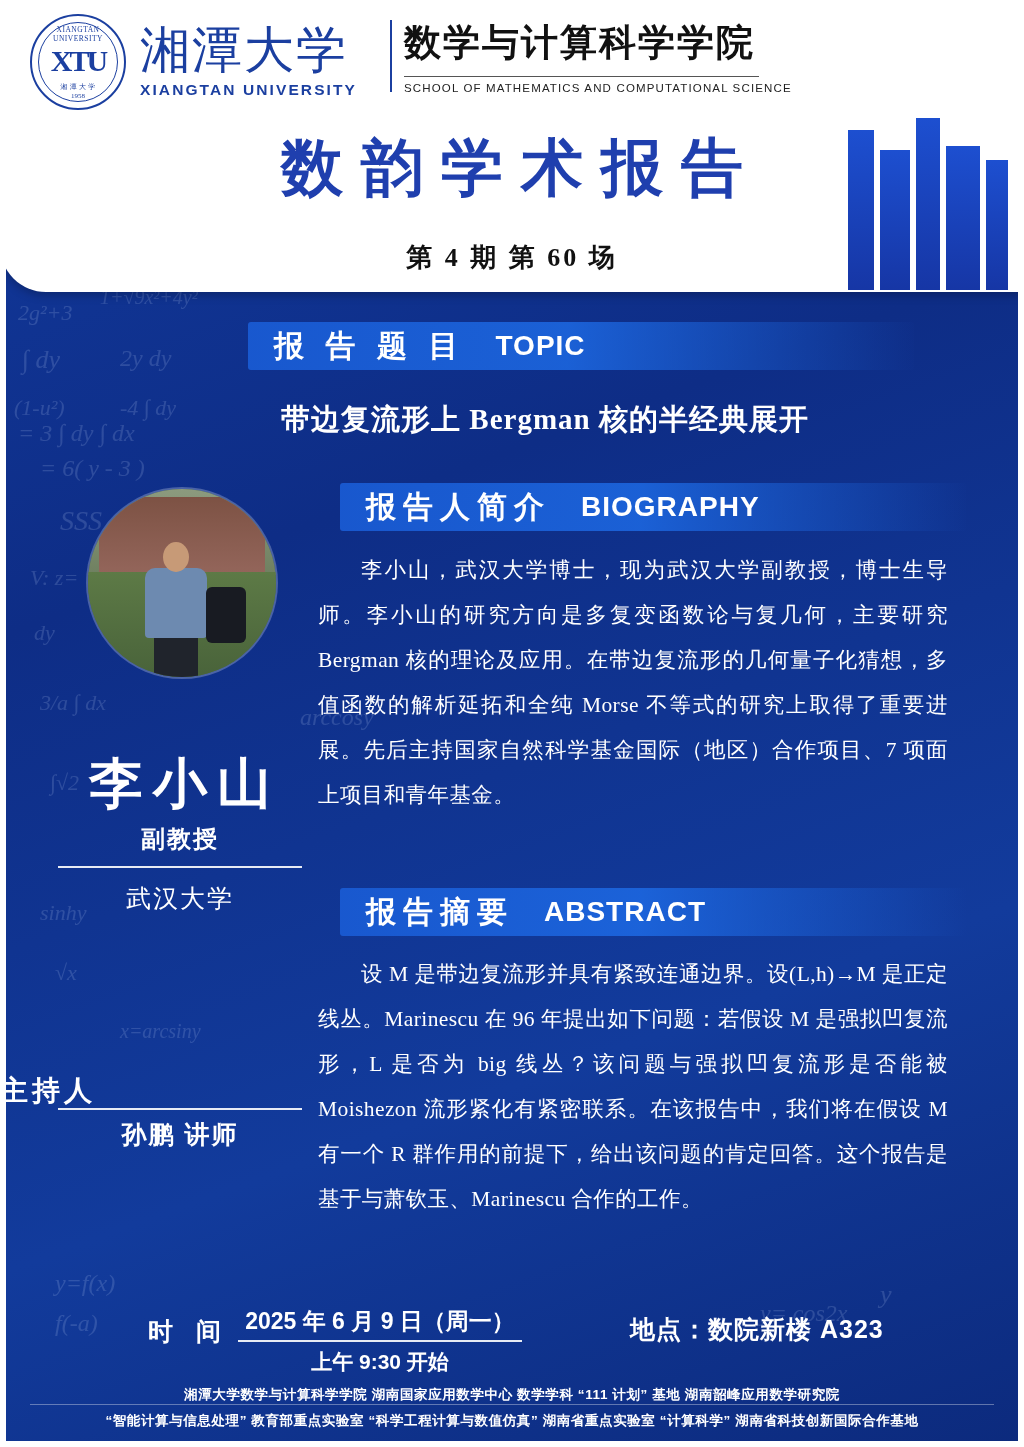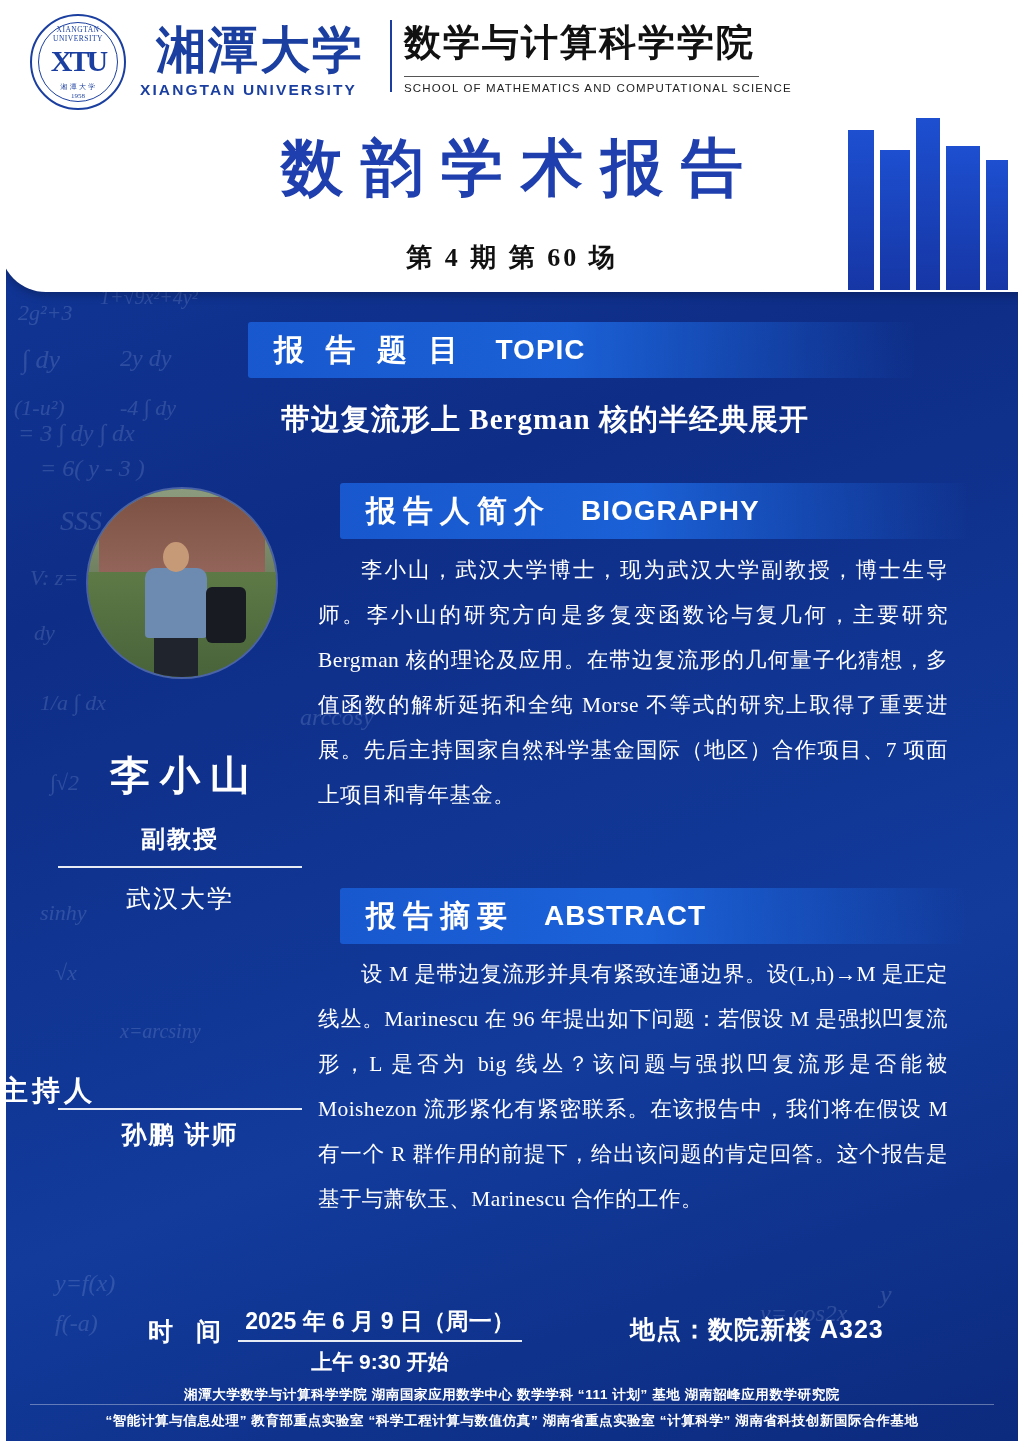--- a/index.html
+++ b/index.html
@@ -85,25 +85,24 @@
     transform: translate(-50%,-54%);
     font-size: 30px;
     font-weight: bold;
     color: #1b3fa0;
     font-family: "Liberation Serif", serif;
     letter-spacing: -3px;
   }
   .uni-cn {
     font-family: "Liberation Serif", serif;
     font-size: 50px;
-    font-weight: bold;
+    font-weight: normal;
     color: #1b3fa0;
     line-height: 1;
     letter-spacing: 2px;
-    margin-left: 16px;
   }
   .uni-en {
     font-family: "Liberation Sans", sans-serif;
     font-size: 15.5px;
     color: #1b3fa0;
     letter-spacing: 2.1px;
     margin-top: 6px;
     font-weight: bold;
   }
   .school-block {
@@ -168,21 +167,21 @@
     letter-spacing: 3px;
   }
   
   .bldg {
     position: absolute;
     background: linear-gradient(180deg,#1d4fd0,#1636a5);
   }
   
   .banner {
     position: absolute;
-    height: 56px;
+    height: 48px;
     display: flex;
     align-items: center;
     background: linear-gradient(90deg, rgba(25,90,210,0.95) 0%, rgba(30,110,235,0.78) 48%, rgba(20,60,160,0.05) 100%);
     border-radius: 3px;
     padding-left: 26px;
     gap: 30px;
   }
   .banner-cn {
     font-family: "Liberation Serif", serif;
     font-size: 30px;
@@ -261,21 +260,21 @@
     position: absolute; left: 63%; top: 52%; width: 40px; height: 56px;
     background: #181b22; border-radius: 6px;
   }
   .speaker-name {
     position: absolute;
     left: 0;
     top: 748px;
     width: 360px;
     text-align: center;
     font-family: "Liberation Serif", serif;
-    font-size: 40px;
+    font-size: 54px;
     font-weight: bold;
     color: #ffffff;
     letter-spacing: 10px;
     text-indent: 10px;
   }
   .speaker-title {
     position: absolute;
     left: 0;
     top: 823px;
     width: 360px;
@@ -406,21 +405,21 @@
     <span style="left:100px; top:286px; font-size:20px;">1+√9x²+4y²</span>
     <span style="left:22px;  top:345px; font-size:26px;">∫ dy</span>
     <span style="left:120px; top:345px; font-size:24px;">2y dy</span>
     <span style="left:14px;  top:395px; font-size:22px;">(1-u²)</span>
     <span style="left:120px; top:395px; font-size:22px;">-4 ∫ dy</span>
     <span style="left:18px;  top:420px; font-size:24px;">= 3 ∫ dy ∫ dx</span>
     <span style="left:40px;  top:455px; font-size:24px;">= 6( y - 3 )</span>
     <span style="left:60px;  top:505px; font-size:28px;">SSS</span>
     <span style="left:30px;  top:565px; font-size:22px;">V: z=</span>
     <span style="left:34px;  top:620px; font-size:22px;">dy</span>
-    <span style="left:40px;  top:690px; font-size:22px;">1/a ∫ dx</span>
+    <span style="left:40px;  top:690px; font-size:22px;">3/a ∫ dx</span>
     <span style="left:300px; top:704px; font-size:24px;">arccosy</span>
     <span style="left:50px;  top:770px; font-size:22px;">∫√2</span>
     <span style="left:40px;  top:900px; font-size:22px;">sinhy</span>
     <span style="left:55px;  top:960px; font-size:22px;">√x</span>
     <span style="left:120px; top:1020px; font-size:20px;">x=arcsiny</span>
     <span style="left:55px;  top:1270px; font-size:24px;">y=f(x)</span>
     <span style="left:55px;  top:1310px; font-size:24px;">f(-a)</span>
     <span style="left:760px; top:1300px; font-size:24px;">y= cos2x</span>
     <span style="left:880px; top:1280px; font-size:26px;">y</span>
   </div>

